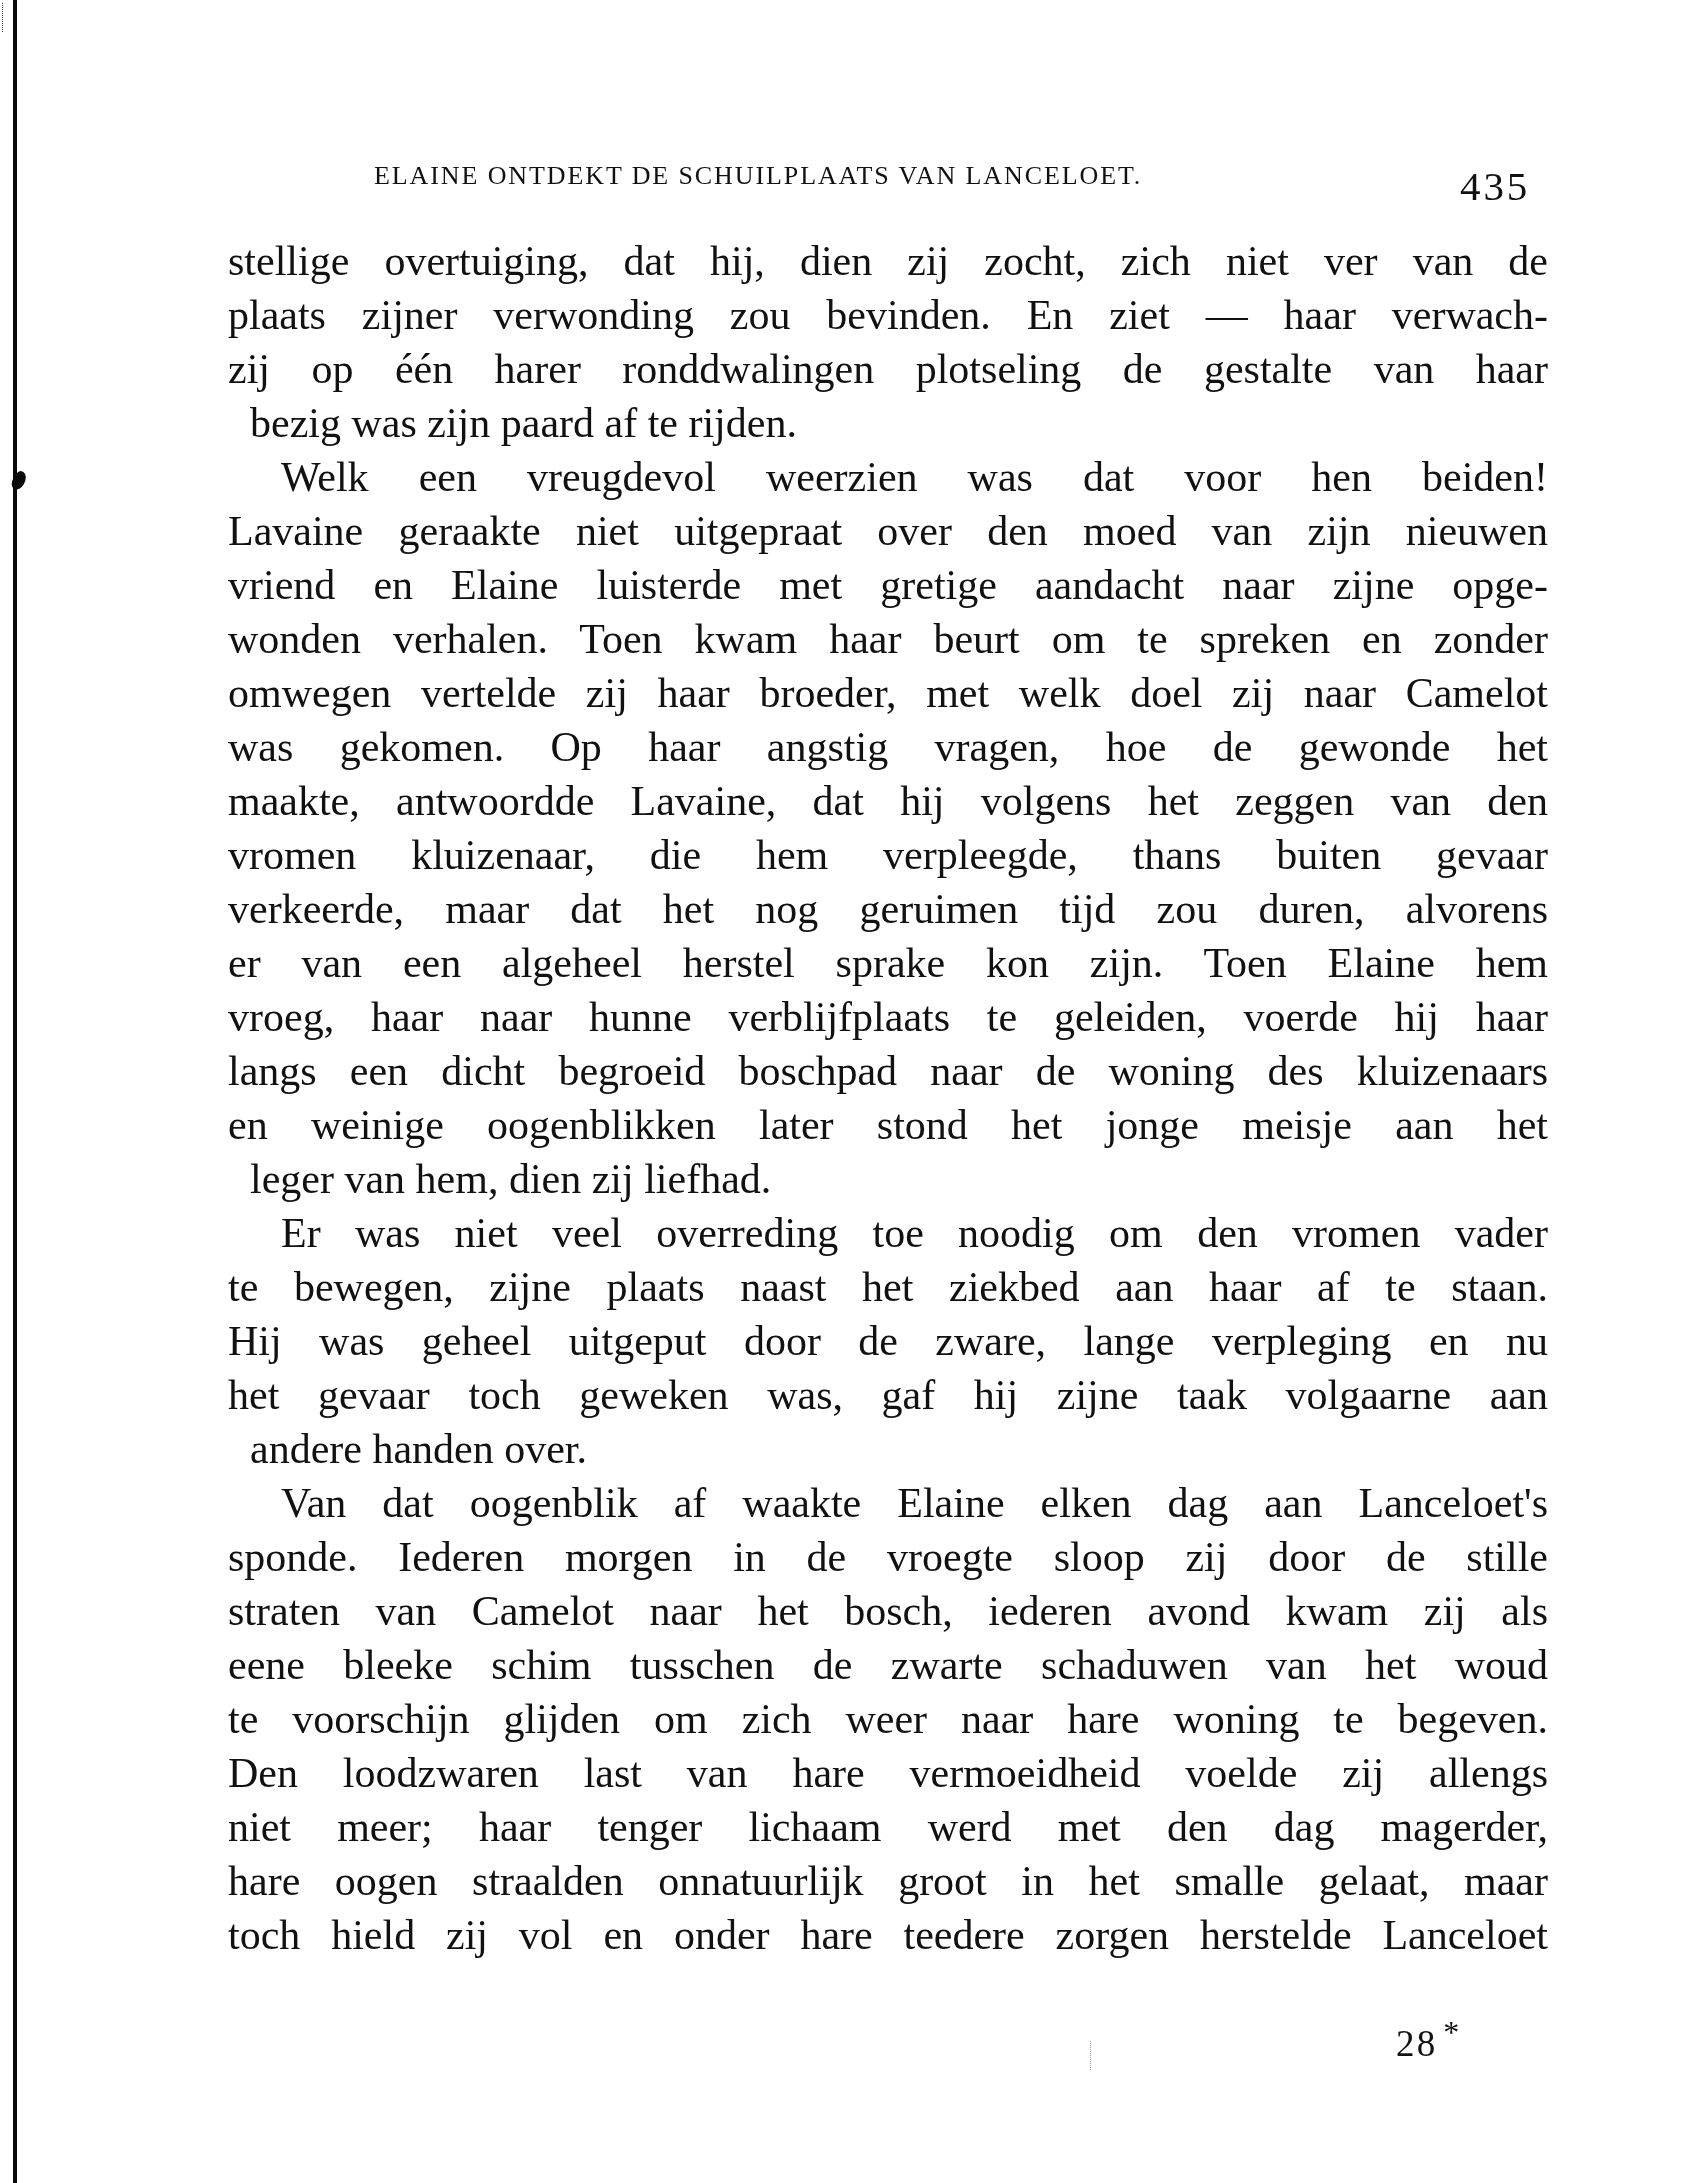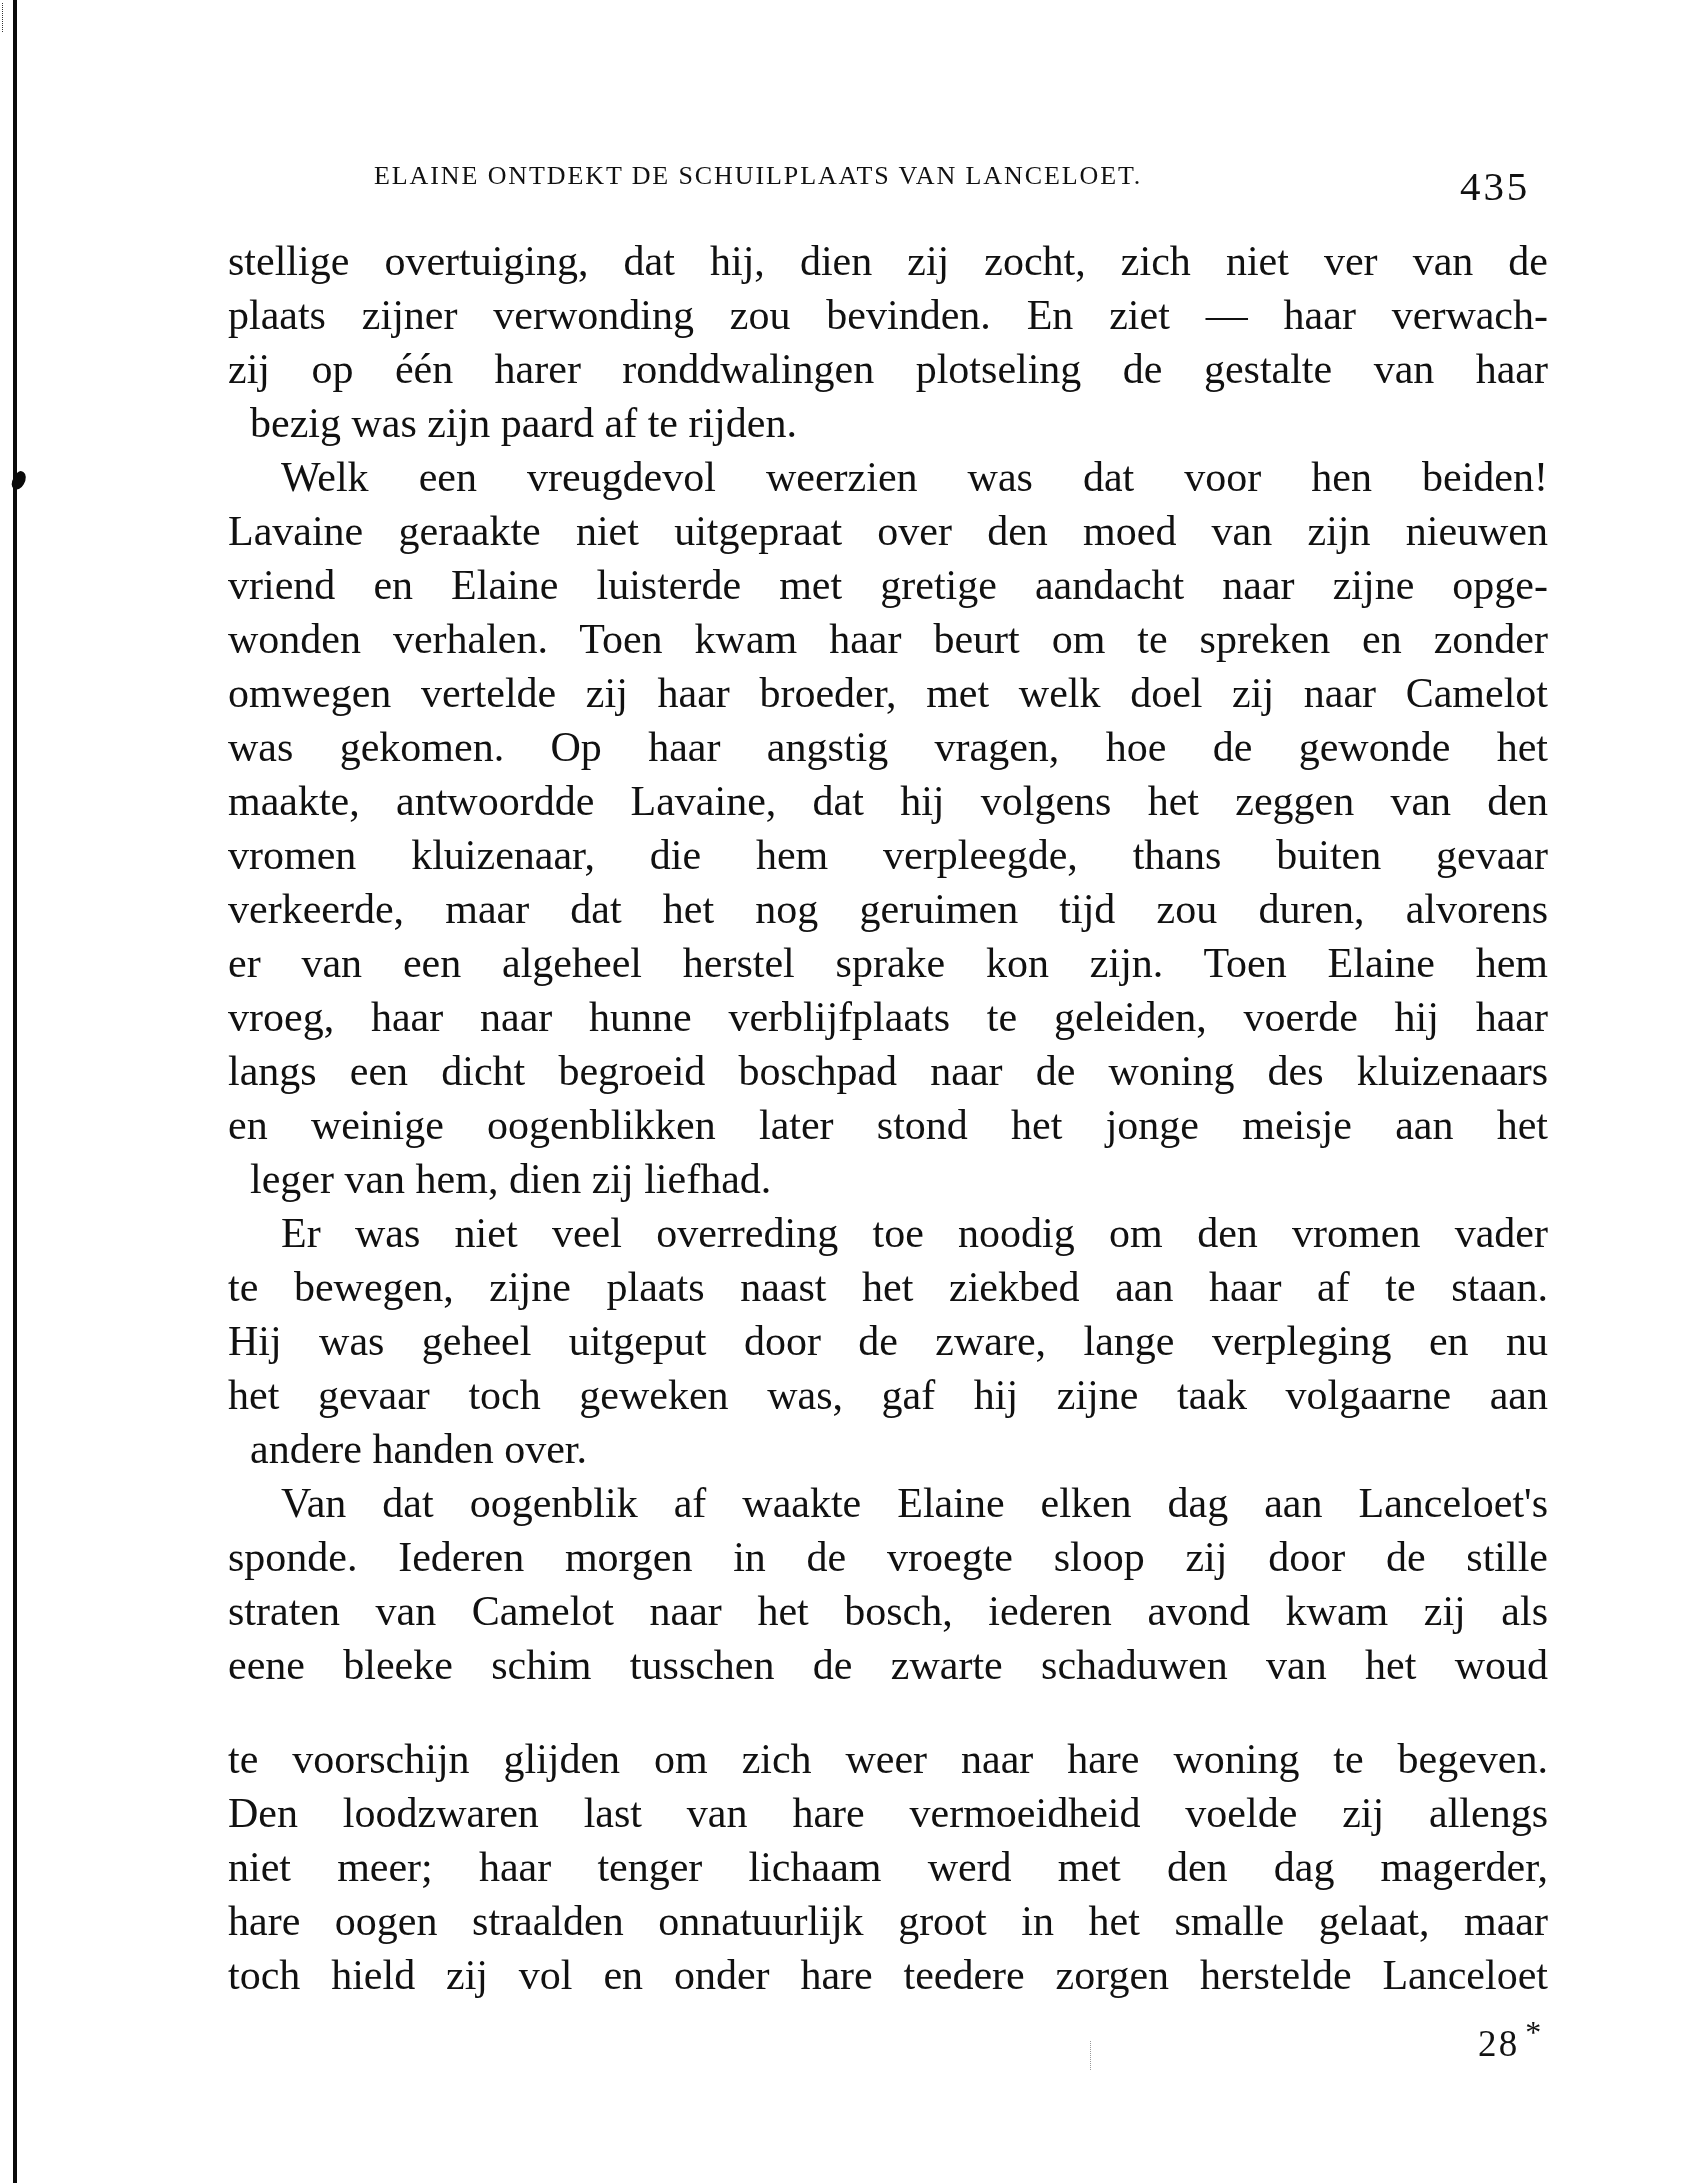--- a/index.html
+++ b/index.html
@@ -78,21 +78,21 @@
     .line.last {
       text-align: left;
       text-align-last: left;
       margin-left: 22px;
     }
     .line.indent {
       padding-left: 53px;
     }
     .signature {
       position: absolute;
-      left: 1478px;
+      left: 1396px;
       top: 2016px;
       font-size: 37px;
       line-height: 1;
       letter-spacing: 2.2px;
     }
     .signature .star {
       font-size: 32px;
       vertical-align: 13.2px;
       margin-left: 5.9px;
     }
@@ -143,21 +143,21 @@
       <span class="line" style="display: block;"><span style="white-space: nowrap; word-spacing: 0px;">te bewegen, zijne plaats naast het ziekbed aan haar af te staan.</span></span>
       <span class="line" style="display: block;"><span style="white-space: nowrap; word-spacing: 0px;">Hij was geheel uitgeput door de zware, lange verpleging en nu</span></span>
       <span class="line" style="display: block;"><span style="white-space: nowrap; word-spacing: 0px;">het gevaar toch geweken was, gaf hij zijne taak volgaarne aan</span></span>
       <span class="line last">andere handen over.</span>
     </div>
     <div>
       <span class="line indent" style="display: block;"><span style="white-space: nowrap; word-spacing: 0px;">Van dat oogenblik af waakte Elaine elken dag aan Lanceloet's</span></span>
       <span class="line" style="display: block;"><span style="white-space: nowrap; word-spacing: 0px;">sponde. Iederen morgen in de vroegte sloop zij door de stille</span></span>
       <span class="line" style="display: block;"><span style="white-space: nowrap; word-spacing: 0px;">straten van Camelot naar het bosch, iederen avond kwam zij als</span></span>
       <span class="line" style="display: block;"><span style="white-space: nowrap; word-spacing: 0px;">eene bleeke schim tusschen de zwarte schaduwen van het woud</span></span>
-      <span class="line" style="display: block; margin-top: 40px;"><span style="white-space: nowrap; word-spacing: 0px;">te voorschijn glijden om zich weer naar hare woning te begeven.</span></span>
+      <span class="line" style="display: block;"><span style="white-space: nowrap; word-spacing: 0px;">te voorschijn glijden om zich weer naar hare woning te begeven.</span></span>
       <span class="line" style="display: block;"><span style="white-space: nowrap; word-spacing: 0px;">Den loodzwaren last van hare vermoeidheid voelde zij allengs</span></span>
       <span class="line" style="display: block;"><span style="white-space: nowrap; word-spacing: 0px;">niet meer; haar tenger lichaam werd met den dag magerder,</span></span>
       <span class="line" style="display: block;"><span style="white-space: nowrap; word-spacing: 0px;">hare oogen straalden onnatuurlijk groot in het smalle gelaat, maar</span></span>
       <span class="line" style="display: block;"><span style="white-space: nowrap; word-spacing: 0px;">toch hield zij vol en onder hare teedere zorgen herstelde Lanceloet</span></span>
     </div>
   </div>
 
 <div class="signature">
   <span>28</span><span class="star">*</span>
 </div>

